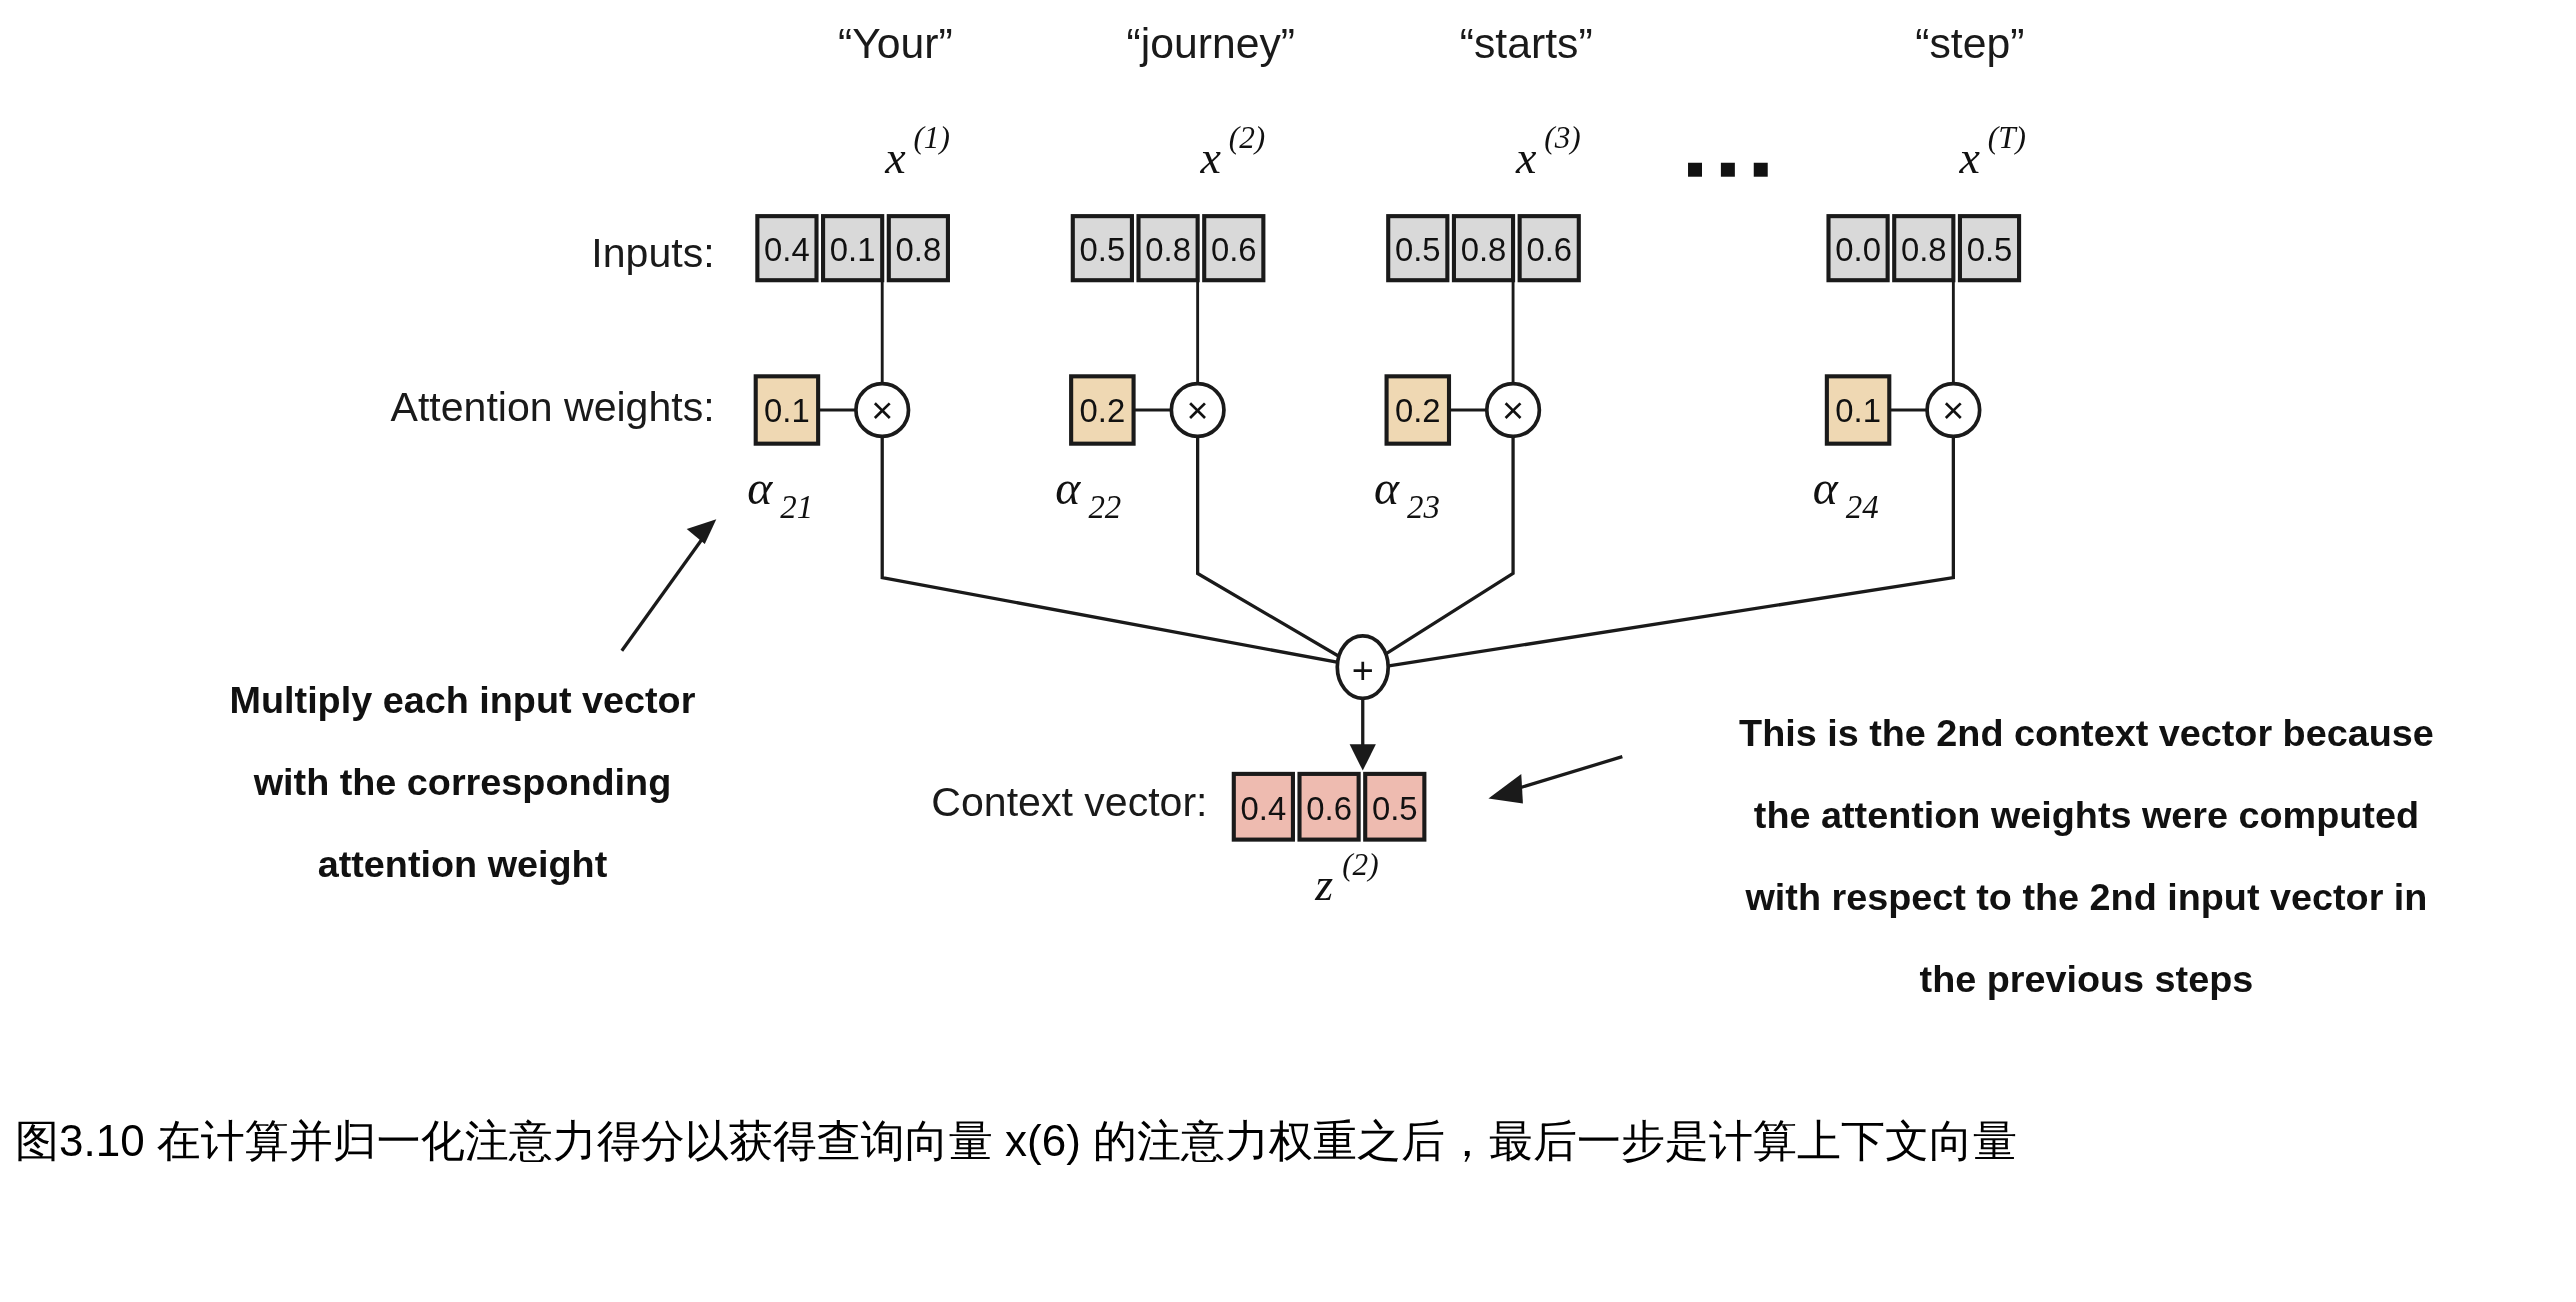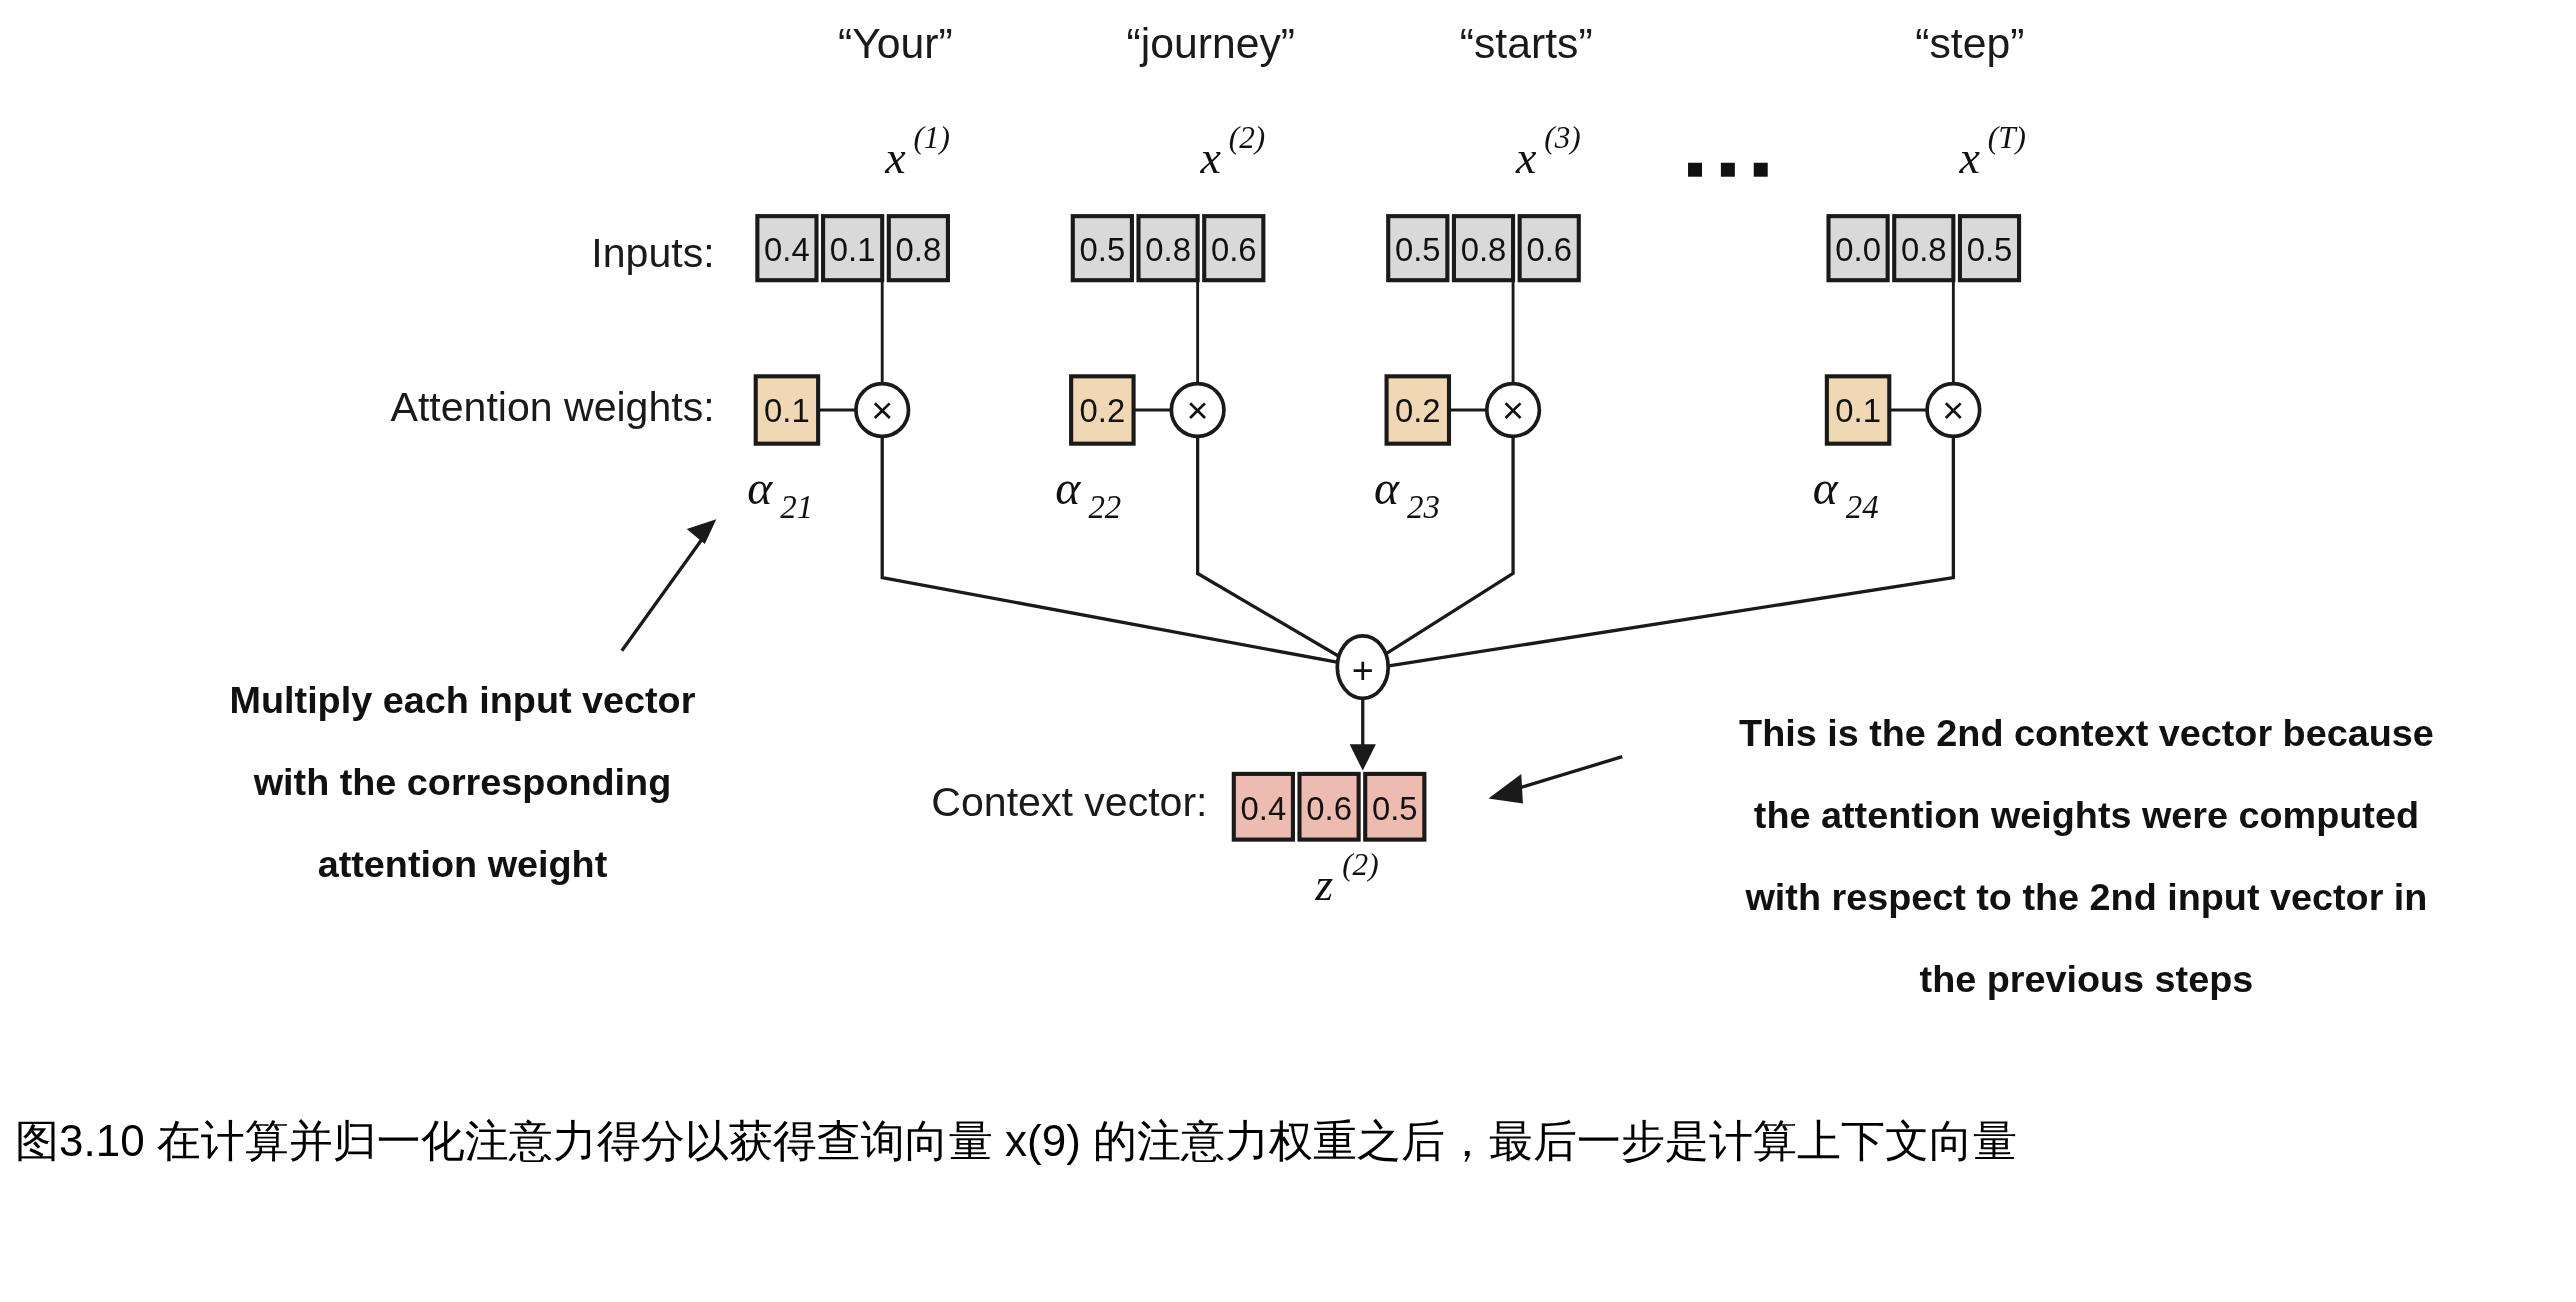--- a/index.html
+++ b/index.html
@@ -190,17 +190,17 @@
     <polygon points="1812,972 1852,942 1854,978" fill="#1a1a1a"></polygon>
 
     <text class="annot" x="2540" y="908">This is the 2nd context vector because</text>
     <text class="annot" x="2540" y="1008">the attention weights were computed</text>
     <text class="annot" x="2540" y="1108">with respect to the 2nd input vector in</text>
     <text class="annot" x="2540" y="1208">the previous steps</text>
 
   </svg>
 
   <div id="caption">
-    <div class="caption-text">图3.10 在计算并归一化注意力得分以获得查询向量 x(9) 的注意力权重之后，最后一步是计算上下文向量</div>
+    <div class="caption-text">图3.10 在计算并归一化注意力得分以获得查询向量 x(6) 的注意力权重之后，最后一步是计算上下文向量</div>
   </div>
 
 </div>
 
 
 </body></html>

